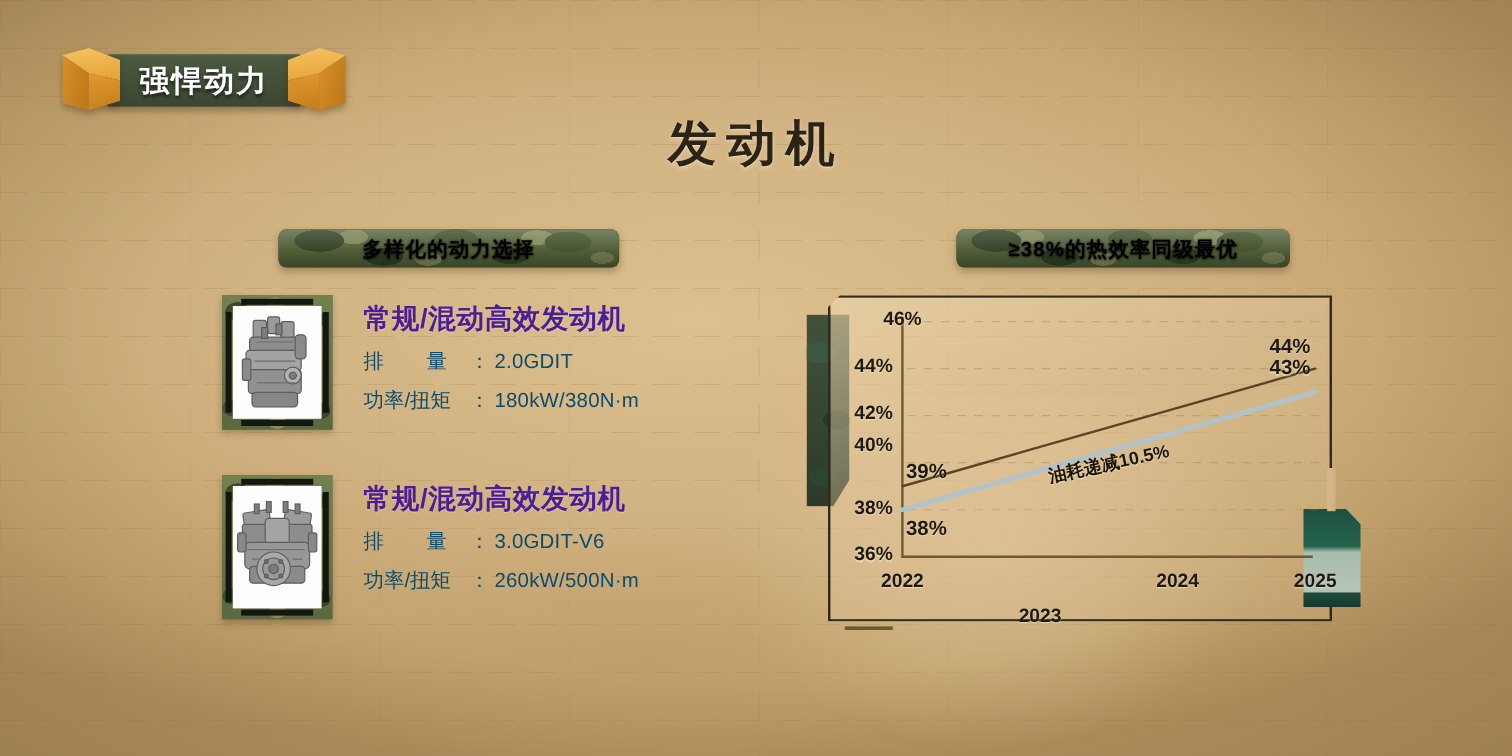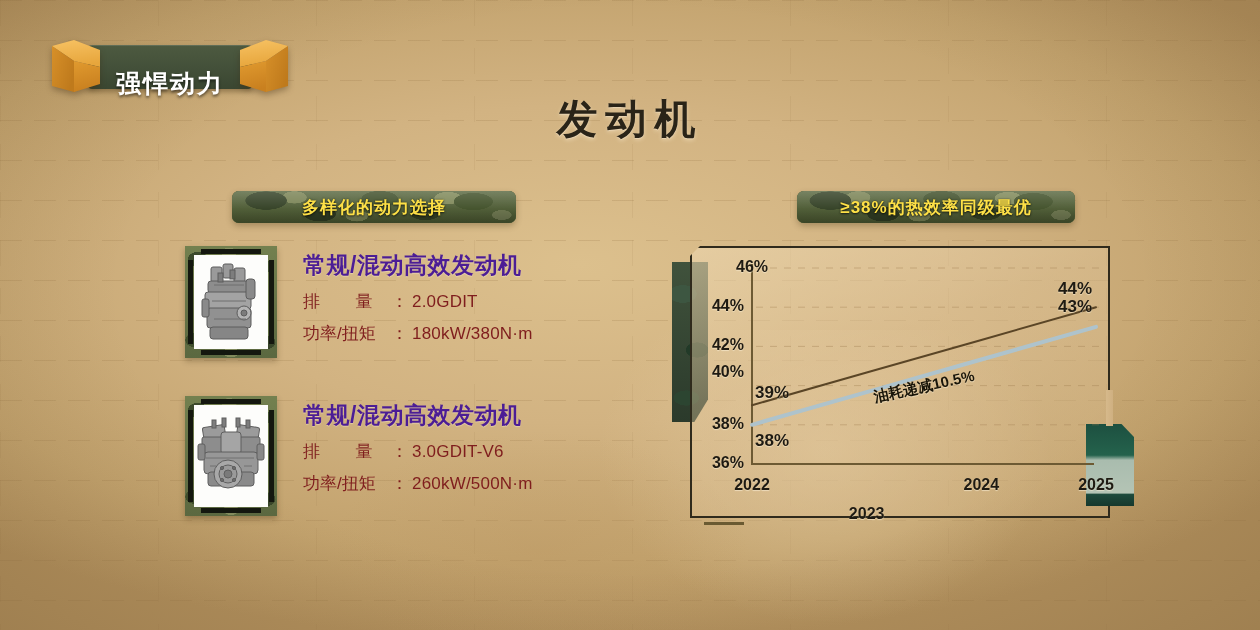--- a/index.html
+++ b/index.html
@@ -68,21 +68,20 @@
     background:linear-gradient(180deg,#4d5a40 0%, #44513a 48%, #3a4631 100%);
     border-radius:4px;
     box-shadow:0 3px 5px rgba(52,36,10,.35), inset 0 1px 0 rgba(255,255,255,.12);
   }
   #badge-label{
     position:absolute; left:36px; right:36px; top:5px; height:44px;
     display:flex; align-items:center; justify-content:center;
     color:#fff; font-weight:700; font-size:25px; letter-spacing:2px;
     text-shadow:0 2px 3px rgba(0,0,0,.55);
     z-index:3;
-    margin-top:16px;
   }
 
   
   #page-title{
     position:absolute; left:0; right:0; top:92px;
     text-align:center;
     font-size:41px; font-weight:700; letter-spacing:8px;
     color:#2a2418;
     text-shadow:0 2px 4px rgba(255,240,210,.45), 0 1px 0 rgba(255,255,255,.25);
   }
@@ -109,21 +108,21 @@
       radial-gradient(ellipse 16px 8px at 95% 75%, #6d7650 0%, #6d7650 60%, rgba(109,118,80,0) 62%),
       linear-gradient(180deg,#5e6c45,#47542f);
   }
   .camo-banner .camo-sheen{
     position:absolute; inset:0;
     background:linear-gradient(180deg, rgba(255,255,255,.16), rgba(255,255,255,0) 55%, rgba(0,0,0,.18));
   }
   .camo-banner .camo-label{
     position:absolute; inset:0;
     display:flex; align-items:center; justify-content:center;
-    color:#fde047; font-weight:700; font-size:17px; letter-spacing:1px;
+    color:#000000; font-weight:700; font-size:17px; letter-spacing:1px;
     text-shadow:0 1px 2px rgba(0,0,0,.6), 0 0 2px rgba(0,0,0,.5);
   }
   #banner-left{ left:232px; top:191px; width:284px; }
   #banner-right{ left:760px; top:191px; width:278px;margin-left:37px; }
 
   
   .engine-row{ position:absolute; left:0; width:620px; height:130px; }
   #engine-row-0{ top:246px; }
   #engine-row-1{ top:396px; }
 
@@ -158,21 +157,21 @@
   }
   .card-photo svg{ display:block; width:100%; height:100%; }
 
   .engine-info{ position:absolute; left:303px; top:4px; }
   .engine-title{
     font-size:23px; font-weight:700; color:#4c1d95; letter-spacing:.5px;
     text-shadow:0 1px 1px rgba(255,245,220,.4);
     white-space:nowrap;
   }
   .engine-spec{
-    margin-top:9px; font-size:17px; color:#7f1d1d; white-space:nowrap;
+    margin-top:9px; font-size:17px; color:#0c4a6e; white-space:nowrap;
     display:flex; align-items:baseline;
   }
   .spec-key{ display:inline-block; width:88px; letter-spacing:.5px; }
   .spec-key.wide{ letter-spacing:0; }
   .spec-colon{ margin-right:4px; }
   .spec-val{ letter-spacing:.2px; }
 
   
   #chart-deco-left{
     position:absolute; left:672px; top:262px; width:36px; height:160px;

